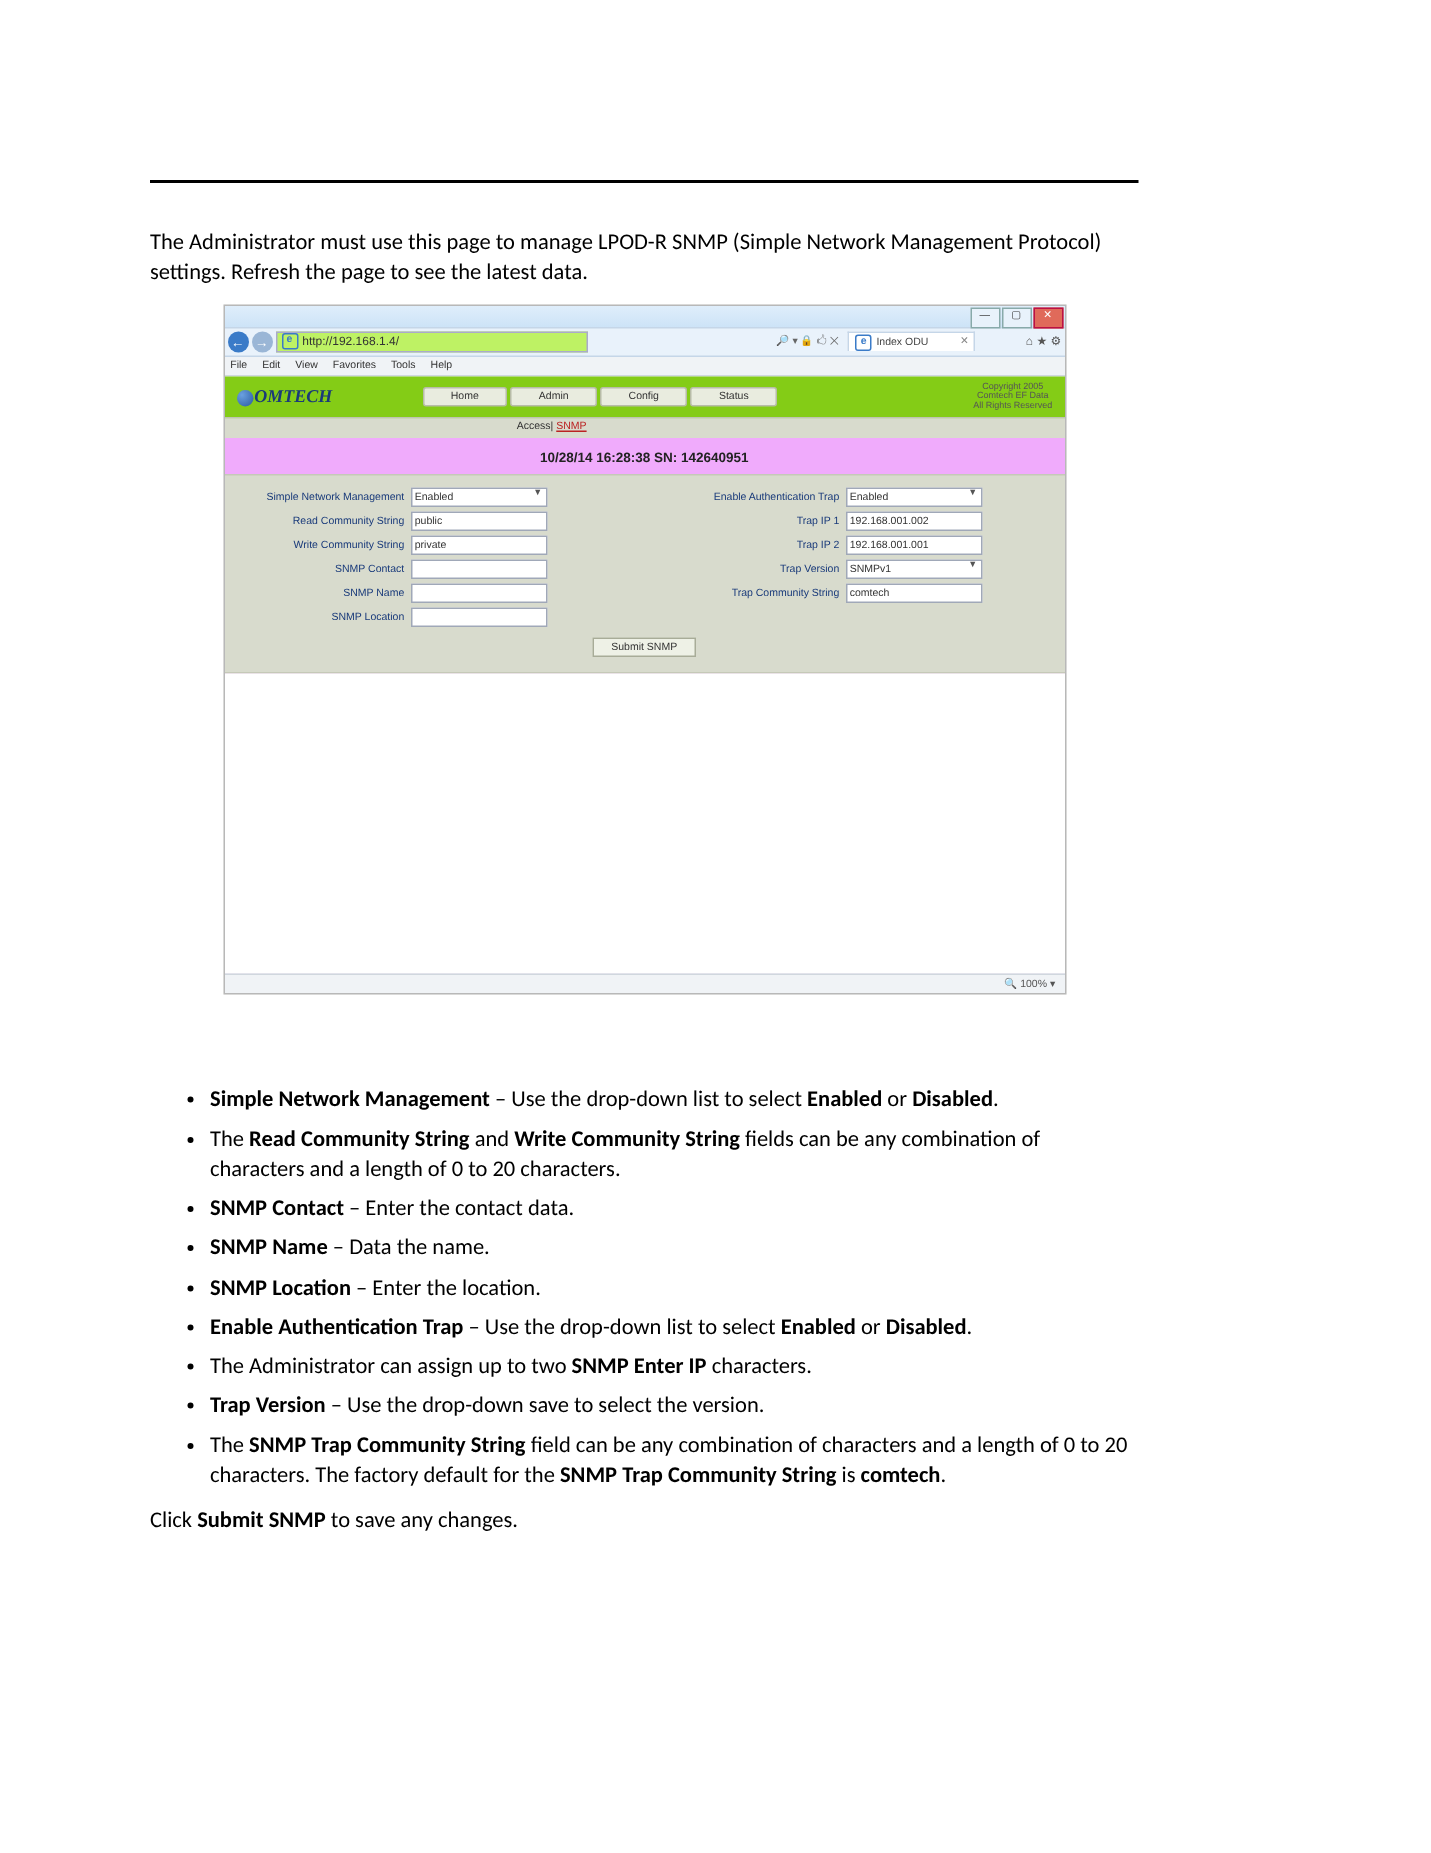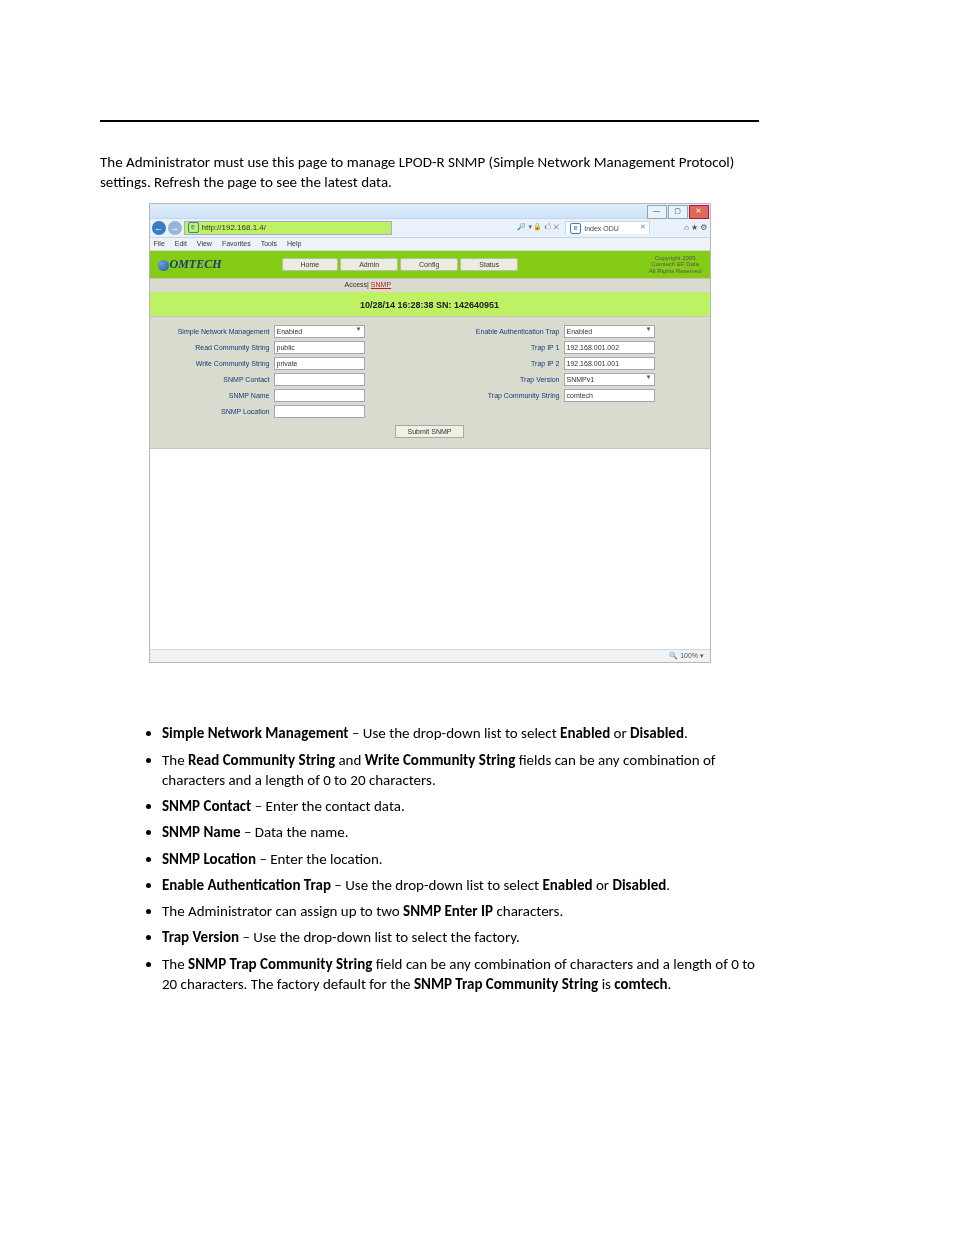--- a/index.html
+++ b/index.html
@@ -63,35 +63,35 @@
   .tab-x{position:absolute;right:3px;top:1px;color:#888;font-size:7px;}
   .ie-menu{height:12px;background:#f0f3f6;border-bottom:1px solid #d0d7de;padding:0 4px;display:flex;gap:10px;align-items:center;font-size:7px;color:#333;}
   .app-top{background:#84cc16;border-bottom:1px solid #bfc3b1;padding:4px 8px;display:flex;align-items:center;}
   .logo{font-family:Georgia,serif;font-style:italic;font-weight:bold;font-size:12px;color:#1a3a7a;}
   .logo .globe{display:inline-block;width:11px;height:11px;border-radius:50%;background:radial-gradient(circle at 30% 30%,#6aa0e0,#2a5aa0);vertical-align:middle;margin-right:1px;}
   .nav-tabs{display:flex;gap:2px;margin-left:60px;}
   .nav-tab{background:#e9ecdf;border:1px solid #b8bca8;border-radius:2px;padding:2px 18px;font-size:7px;color:#333;}
   .copyright{margin-left:auto;font-size:6px;color:#555;text-align:center;line-height:1.1;}
   .sub-row{background:#d8dbcd;padding:2px 0 4px 195px;font-size:7px;color:#333;}
   .sub-link{color:#b22;text-decoration:underline;}
-  .app-body{background:#bef264;}
+  .app-body{background:#f0abfc;}
   .ts{font-size:9px;font-weight:bold;text-align:center;padding:8px 0 6px 0;color:#222;}
   .snmp-area{background:#d8dbcd;border-top:1px solid #c5c9b8;border-bottom:1px solid #c5c9b8;padding:6px 10px 10px 10px;}
   .snmp-cols{display:flex;gap:40px;}
   .snmp-col{flex:1;}
   .form-row{display:flex;align-items:center;height:16px;font-size:7px;color:#193a7a;}
   .form-row .lbl{flex:0 0 110px;text-align:right;padding-right:4px;}
   .form-row .ctl{flex:0 0 85px;height:11px;background:#fff;border:1px solid #a0a8b8;font-size:7px;color:#333;padding:0 2px;display:flex;align-items:center;position:relative;}
   .ctl.sel::after{content:"▼";position:absolute;right:2px;top:0;font-size:6px;color:#555;}
   .submit-row{text-align:center;margin-top:6px;}
   .submit-btn{display:inline-block;background:#eef1e6;border:1px solid #a8ac98;padding:2px 12px;font-size:7px;color:#333;}
   .blank-area{height:200px;background:#fff;}
   .ie-status{height:12px;background:#f0f3f6;border-top:1px solid #d0d7de;display:flex;justify-content:flex-end;align-items:center;padding:0 6px;font-size:7px;color:#555;gap:4px;}
   ul.bullets{margin:10px 0;padding-left:40px;}
-  ul.bullets li{margin-bottom:6px;line-height:1.35;margin-left:22px;}
+  ul.bullets li{margin-bottom:6px;line-height:1.35;}
   .indent-sub{padding-left:70px;line-height:1.35;margin:2px 0;}
   .bold{font-weight:bold;}
 </style>
 </head>
 <body>
 
 <div class="page">
   <div class="top-rule"></div>
 
   <p class="para">The Administrator must use this page to manage LPOD-R SNMP (Simple Network Management Protocol) settings. Refresh the page to see the latest data.</p>
@@ -216,17 +216,20 @@
       <span class="bold">Simple Network Management</span><span> – Use the drop-down list to select </span><span class="bold">Enabled</span><span> or </span><span class="bold">Disabled</span><span>.</span>
     </li>
     <li>
       <span>The </span><span class="bold">Read Community String</span><span> and </span><span class="bold">Write Community String</span><span> fields can be any combination of characters and a length of 0 to 20 characters.</span>
     </li>
     <li><span class="bold">SNMP Contact</span><span> – Enter the contact data.</span></li>
     <li><span class="bold">SNMP Name</span><span> – Data the name.</span></li>
     <li><span class="bold">SNMP Location</span><span> – Enter the location.</span></li>
     <li><span class="bold">Enable Authentication Trap</span><span> – Use the drop-down list to select </span><span class="bold">Enabled</span><span> or </span><span class="bold">Disabled</span><span>.</span></li>
     <li><span>The Administrator can assign up to two </span><span class="bold">SNMP Enter IP</span><span> characters.</span></li>
-    <li><span class="bold">Trap Version</span><span> – Use the drop-down list to select the factory.</span></li>
+    <li><span class="bold">Trap Version</span><span> – Use the drop-down save to select the version.</span></li>
     <li><span>The </span><span class="bold">SNMP Trap Community String</span><span> field can be any combination of characters and a length of 0 to 20 characters. The factory default for the </span><span class="bold">SNMP Trap Community String</span><span> is </span><span class="bold">comtech</span><span>.</span></li>
   </ul>
 
+  <p class="para">
+    <span>Click </span><span class="bold">Submit SNMP</span><span> to save any changes.</span>
+  </p>
 </div>
 
 </body></html>

